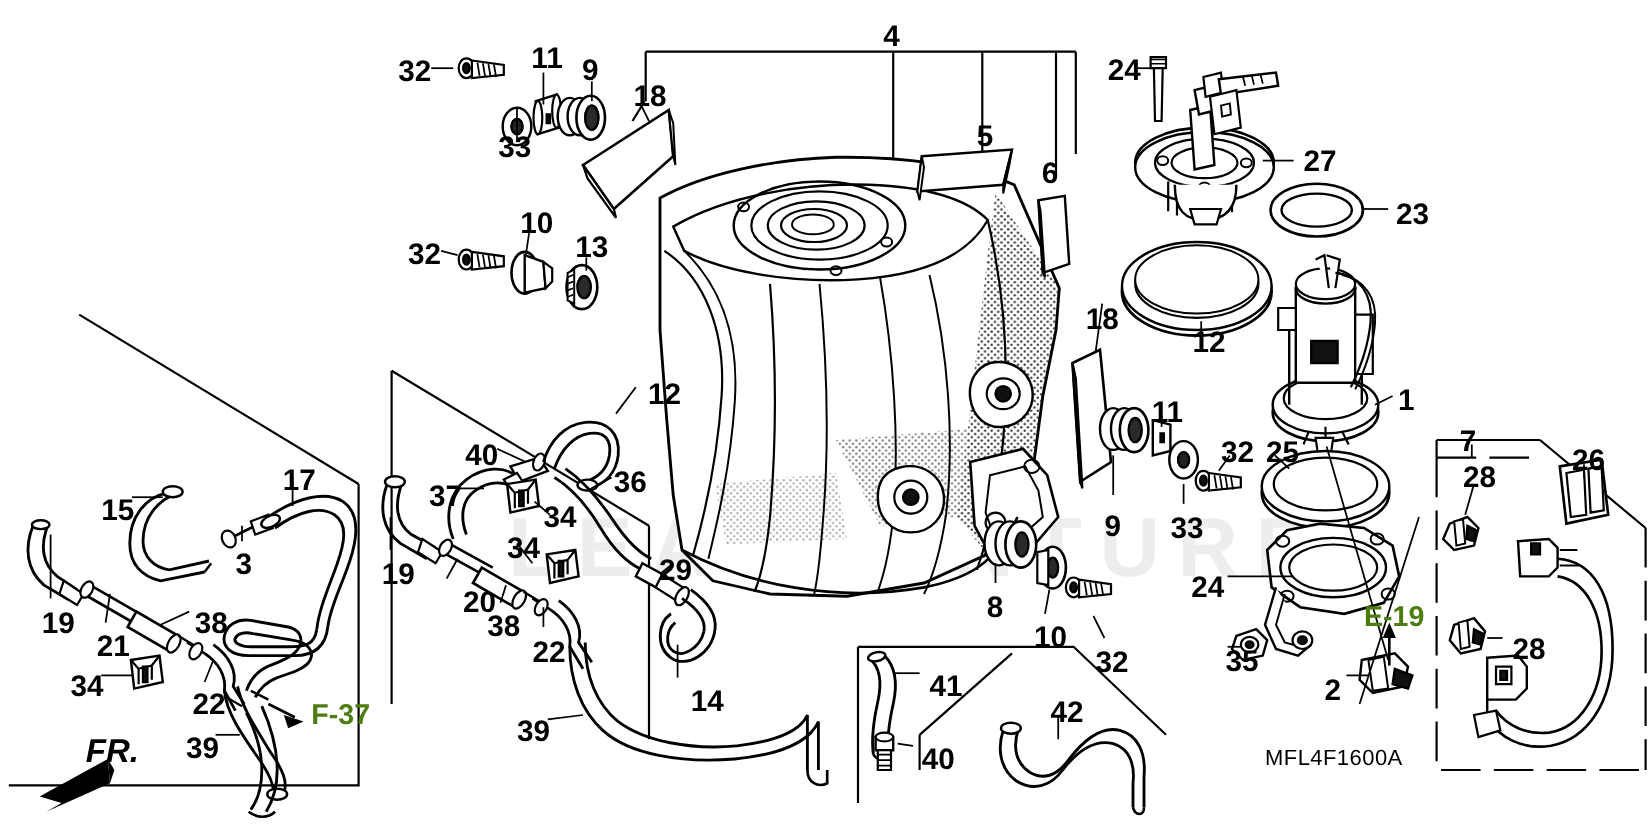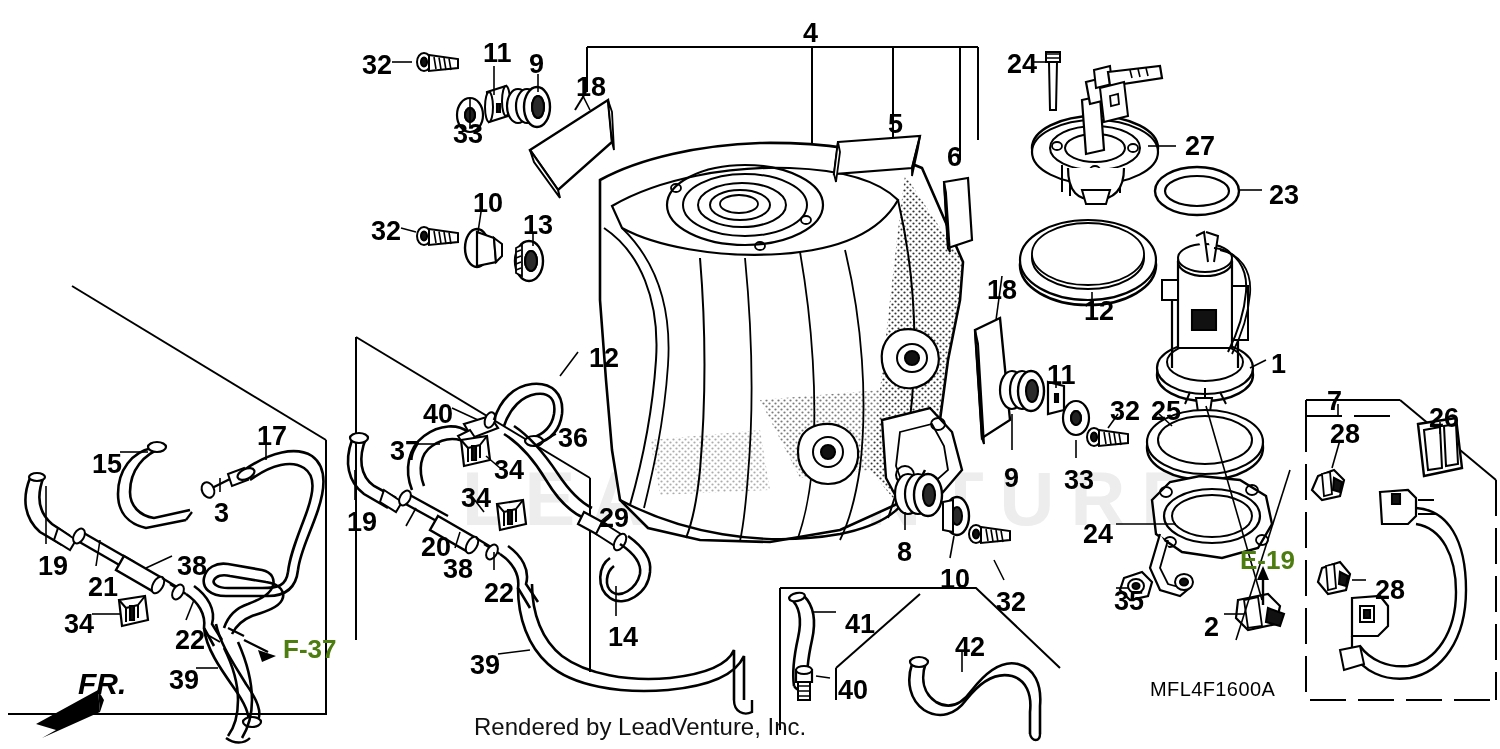--- a/index.html
+++ b/index.html
@@ -499,21 +499,21 @@
   <div class="lbl" style="left:423px;top:401px;">40</div>
   <div class="lbl" style="left:390px;top:438px;">37</div>
   <div class="lbl" style="left:558px;top:425px;">36</div>
   <div class="lbl" style="left:494px;top:457px;">34</div>
   <div class="lbl" style="left:461px;top:485px;">34</div>
   <div class="lbl" style="left:599px;top:505px;">29</div>
   <div class="lbl" style="left:347px;top:509px;">19</div>
   <div class="lbl" style="left:396px;top:534px;margin-left:25px;">20</div>
   <div class="lbl" style="left:443px;top:556px;">38</div>
   <div class="lbl" style="left:484px;top:580px;">22</div>
-  <div class="lbl" style="left:608px;top:624px;">14</div>
+  <div class="lbl" style="left:628px;top:624px;">14</div>
   <div class="lbl" style="left:1004px;top:465px;">9</div>
   <div class="lbl" style="left:1047px;top:362px;">11</div>
   <div class="lbl" style="left:1064px;top:467px;">33</div>
   <div class="lbl" style="left:1110px;top:398px;">32</div>
   <div class="lbl" style="left:1151px;top:398px;">25</div>
   <div class="lbl" style="left:1083px;top:521px;">24</div>
   <div class="lbl" style="left:1082px;top:588px;margin-left:32px;">35</div>
   <div class="lbl" style="left:1204px;top:614px;">2</div>
   <div class="lbl" style="left:1327px;top:388px;">7</div>
   <div class="lbl" style="left:1330px;top:421px;">28</div>
@@ -536,14 +536,13 @@
   <div class="lbl" style="left:838px;top:677px;">40</div>
   <div class="lbl" style="left:955px;top:634px;">42</div>
 
   <div class="ref" style="left:283px;top:634px;">F-37</div>
   <div class="ref" style="left:1240px;top:545px;">E-19</div>
 
   <div class="frtxt" style="left:78px;top:667px;">FR.</div>
 
   <div class="pnum" style="left:1150px;top:678px;">MFL4F1600A</div>
 
-  <div class="credit" style="left:474px;top:713px;">Rendered by LeadVenture, Inc.</div>
 </div>
 
 </body></html>

